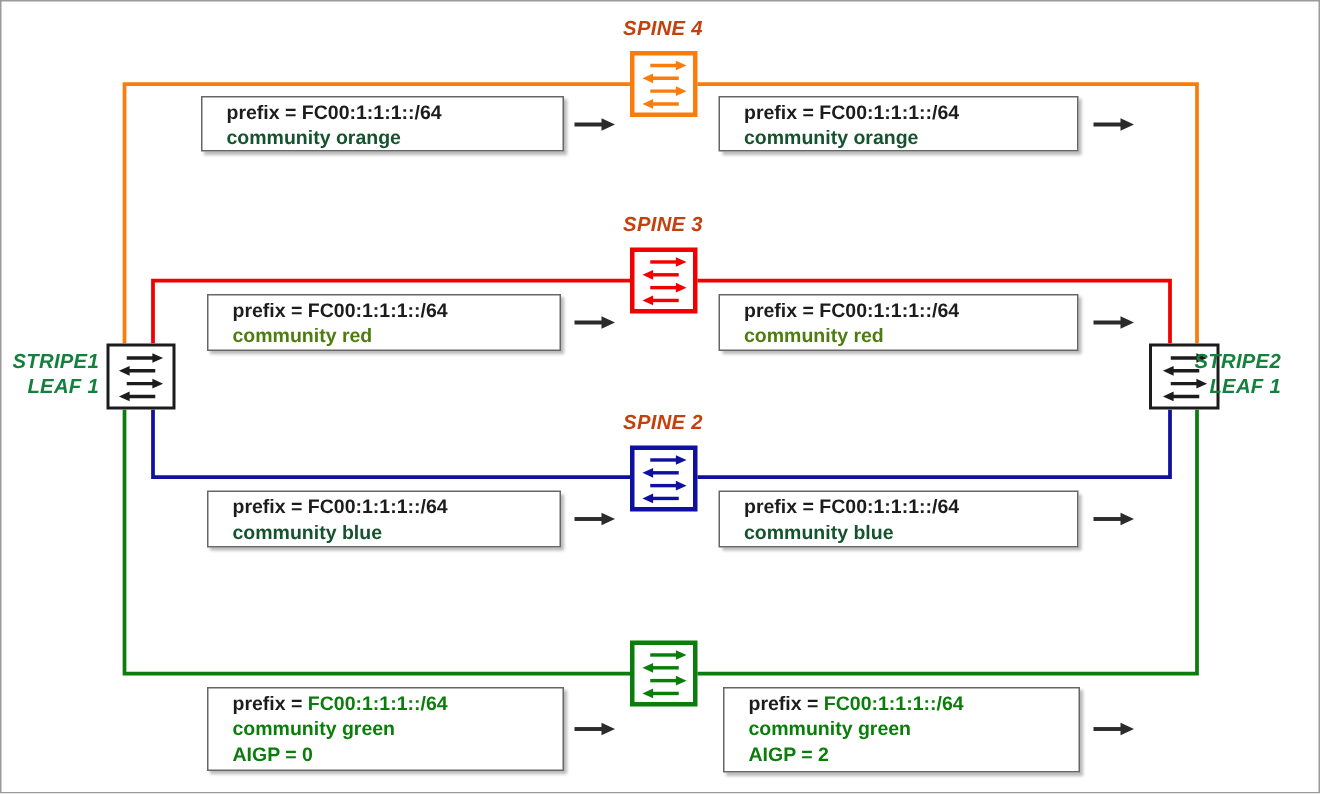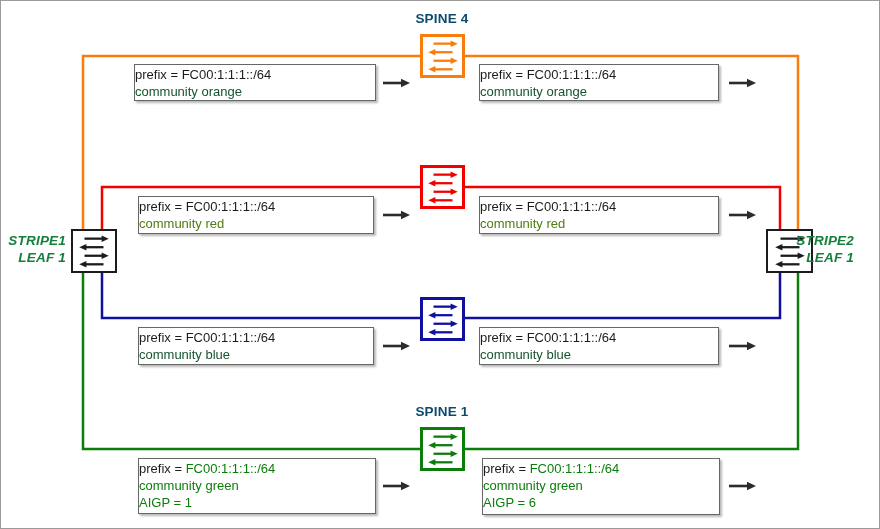--- a/index.html
+++ b/index.html
@@ -23,34 +23,34 @@
   .spine{border:3px solid;width:45px;height:44px;}
   .b-orange{border-color:#F87D0C;color:#F87D0C;}
   .b-red{border-color:#F20000;color:#F20000;}
   .b-blue{border-color:#10109F;color:#10109F;}
   .b-green{border-color:#0B7D0B;color:#0B7D0B;}
   .node svg.arrows{width:38px;height:38px;display:block;}
 
   
   .node-label{
     position:absolute;z-index:3;width:120px;text-align:center;
-    font-weight:bold;font-size:13.5px;line-height:16px;
-    color:#0c4a6e;letter-spacing:0.2px;
+    font-style:italic;font-weight:bold;font-size:13.5px;line-height:16px;
+    color:#c2410c;letter-spacing:0.2px;
   }
   .leaf-label{
     position:absolute;z-index:3;width:62px;text-align:right;
     font-style:italic;font-weight:bold;font-size:13.5px;line-height:17px;
     color:#15803d;letter-spacing:0.2px;
   }
 
   
   .infobox{
     position:absolute;z-index:2;box-sizing:border-box;background:#ffffff;
     border:1px solid #666;box-shadow:2px 2px 2px rgba(0,0,0,0.28);
-    padding:1px 0 2px;font-size:13px;font-weight:normal;line-height:17px;
+    padding:1px 16px 2px;font-size:13px;font-weight:bold;line-height:17px;
     white-space:nowrap;
   }
   .c-orange{color:#14532d;} .c-red{color:#4d7c0f;}
   .c-blue{color:#14532d;}  .c-green{color:#0B7D0B;}
 
   
   .flow{position:absolute;z-index:2;}
   .flow line{stroke:#2b2b2b;stroke-width:2.6px;}
   .flow polygon{fill:#2b2b2b;}
 </style>
@@ -101,33 +101,34 @@
     <div>LEAF 1</div>
   </div>
 
   <div class="node-label" style="left:381px;top:10px">SPINE 4</div>
   <div class="node spine b-orange" style="left:419px;top:33px">
     <svg class="arrows" viewBox="0 0 40 40">
         <use href="#sym-arrows"></use>
       </svg>
   </div>
 
+  <div class="node-label" style="left:381px;top:141px">SPINE 3</div>
   <div class="node spine b-red" style="left:419px;top:164px">
     <svg class="arrows" viewBox="0 0 40 40">
         <use href="#sym-arrows"></use>
       </svg>
   </div>
 
+  <div class="node-label" style="left:381px;top:273px">SPINE 2</div>
   <div class="node spine b-blue" style="left:419px;top:296px">
     <svg class="arrows" viewBox="0 0 40 40">
         <use href="#sym-arrows"></use>
       </svg>
   </div>
 
-  <div class="node-label" style="left:381px;top:403px">SPINE 1</div>
   <div class="node spine b-green" style="left:419px;top:426px">
     <svg class="arrows" viewBox="0 0 40 40">
         <use href="#sym-arrows"></use>
       </svg>
   </div>
 
   <div class="infobox" style="left:133px;top:63px;width:242px;height:37px">
     <div><span>prefix =</span> <span>FC00:1:1:1::/64</span></div>
     <div class="c-orange">community orange</div>
   </div>
@@ -174,29 +175,29 @@
     <div class="c-blue">community blue</div>
   </div>
   <svg class="flow" style="left:727px;top:339px" width="30" height="12" viewBox="0 0 30 12">
       <line x1="1" y1="6" x2="20" y2="6"></line>
       <polygon points="19,1.8 28,6 19,10.2"></polygon>
     </svg>
 
   <div class="infobox" style="left:137px;top:457px;width:238px;height:56px">
     <div><span>prefix =</span> <span class="c-green">FC00:1:1:1::/64</span></div>
     <div class="c-green">community green</div>
-    <div class="c-green">AIGP = 1</div>
+    <div class="c-green">AIGP = 0</div>
   </div>
   <svg class="flow" style="left:381px;top:479px" width="30" height="12" viewBox="0 0 30 12">
       <line x1="1" y1="6" x2="20" y2="6"></line>
       <polygon points="19,1.8 28,6 19,10.2"></polygon>
     </svg>
   <div class="infobox" style="left:481px;top:457px;width:238px;height:57px">
     <div><span>prefix =</span> <span class="c-green">FC00:1:1:1::/64</span></div>
     <div class="c-green">community green</div>
-    <div class="c-green">AIGP = 6</div>
+    <div class="c-green">AIGP = 2</div>
   </div>
   <svg class="flow" style="left:727px;top:479px" width="30" height="12" viewBox="0 0 30 12">
       <line x1="1" y1="6" x2="20" y2="6"></line>
       <polygon points="19,1.8 28,6 19,10.2"></polygon>
     </svg>
 
 </div>
 
 </body></html>

